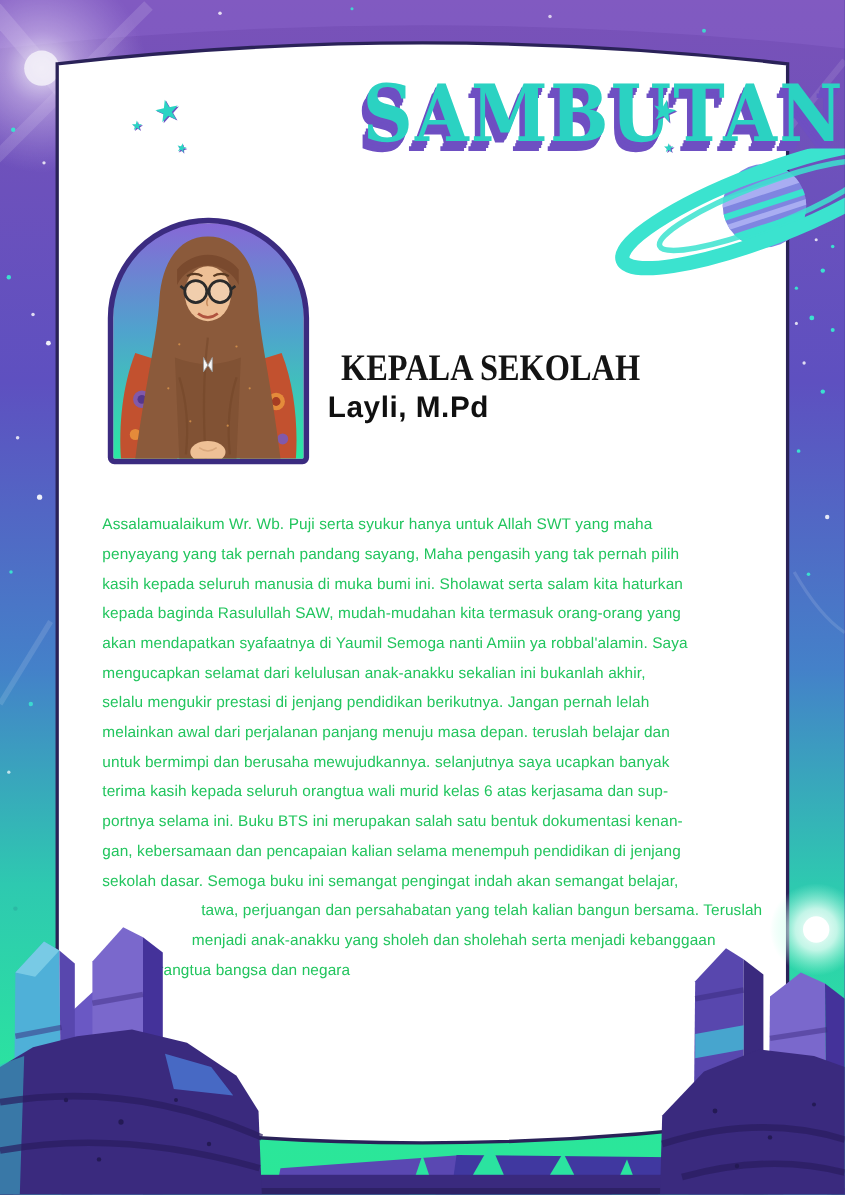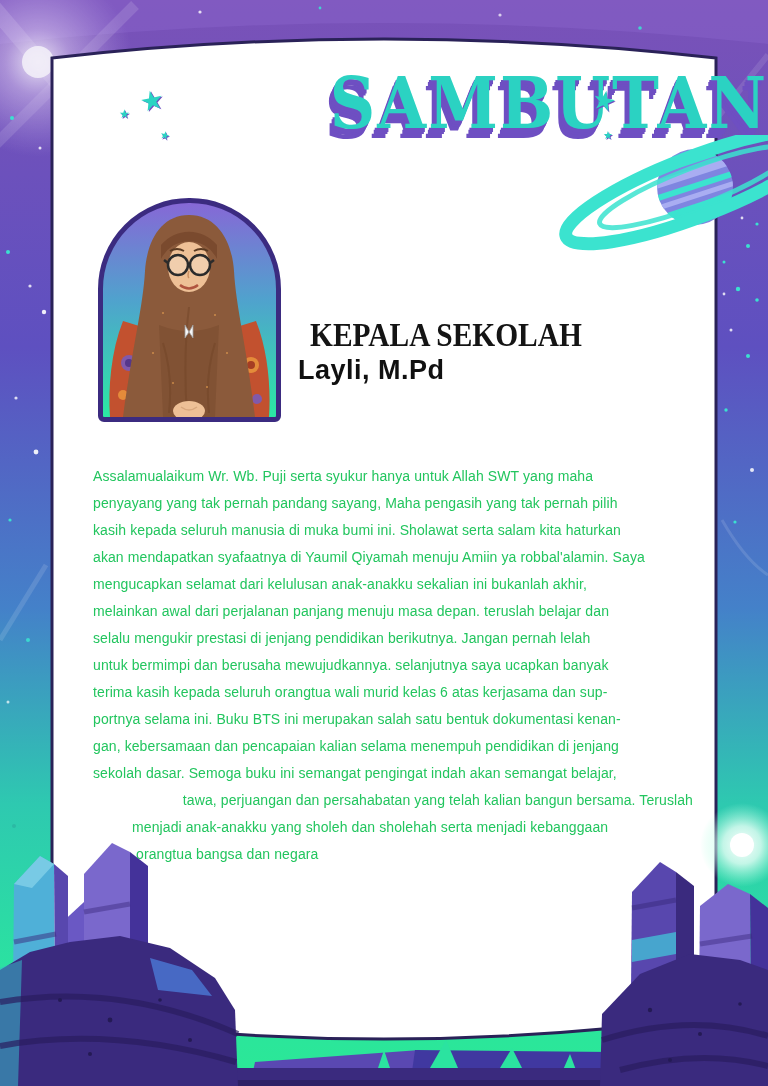--- a/index.html
+++ b/index.html
@@ -50,21 +50,21 @@
     font-size:27px;color:#101010;letter-spacing:.5px;white-space:nowrap;
   }
 
   
   .greeting{position:absolute;left:93px;top:463px;width:600px;z-index:3;}
   .gline{
     font-size:14px;line-height:27px;height:27px;color:#22c55e;
     white-space:nowrap;letter-spacing:.1px;
   }
   .indent-1{padding-left:10px;text-align:right;}
-  .indent-2{padding-left:39px;}
+  .indent-2{padding-left:39px;text-align:center;}
   .indent-3{padding-left:43px;}
 </style>
 </head>
 <body>
 
 <div id="canvas">
 
   <svg class="layer" width="768" height="1086" viewBox="0 0 768 1086">
     <defs>
       <linearGradient id="bgGrad" x1="0" y1="0" x2="0" y2="1">
@@ -196,24 +196,25 @@
     </svg>
   </div>
 
   <h2 class="role-heading">KEPALA SEKOLAH</h2>
   <h3 class="person-name">Layli, M.Pd</h3>
 
   <div class="greeting">
     <div class="gline">Assalamualaikum Wr. Wb. Puji serta syukur hanya untuk Allah SWT yang maha</div>
     <div class="gline">penyayang yang tak pernah pandang sayang, Maha pengasih yang tak pernah pilih</div>
     <div class="gline">kasih kepada seluruh manusia di muka bumi ini. Sholawat serta salam kita haturkan</div>
-    <div class="gline">akan mendapatkan syafaatnya di Yaumil Qiyamah menuju Amiin ya robbal'alamin. Saya</div>
+    <div class="gline">kepada baginda Rasulullah SAW, mudah-mudahan kita termasuk orang-orang yang</div>
+    <div class="gline">akan mendapatkan syafaatnya di Yaumil Semoga nanti Amiin ya robbal'alamin. Saya</div>
     <div class="gline">mengucapkan selamat dari kelulusan anak-anakku sekalian ini bukanlah akhir,</div>
+    <div class="gline">selalu mengukir prestasi di jenjang pendidikan berikutnya. Jangan pernah lelah</div>
     <div class="gline">melainkan awal dari perjalanan panjang menuju masa depan. teruslah belajar dan</div>
-    <div class="gline">selalu mengukir prestasi di jenjang pendidikan berikutnya. Jangan pernah lelah</div>
     <div class="gline">untuk bermimpi dan berusaha mewujudkannya. selanjutnya saya ucapkan banyak</div>
     <div class="gline">terima kasih kepada seluruh orangtua wali murid kelas 6 atas kerjasama dan sup-</div>
     <div class="gline">portnya selama ini. Buku BTS ini merupakan salah satu bentuk dokumentasi kenan-</div>
     <div class="gline">gan, kebersamaan dan pencapaian kalian selama menempuh pendidikan di jenjang</div>
     <div class="gline">sekolah dasar. Semoga buku ini semangat pengingat indah akan semangat belajar,</div>
     <div class="gline indent-1">tawa, perjuangan dan persahabatan yang telah kalian bangun bersama. Teruslah</div>
     <div class="gline indent-2">menjadi anak-anakku yang sholeh dan sholehah serta menjadi kebanggaan</div>
     <div class="gline indent-3">orangtua bangsa dan negara</div>
   </div>
 

